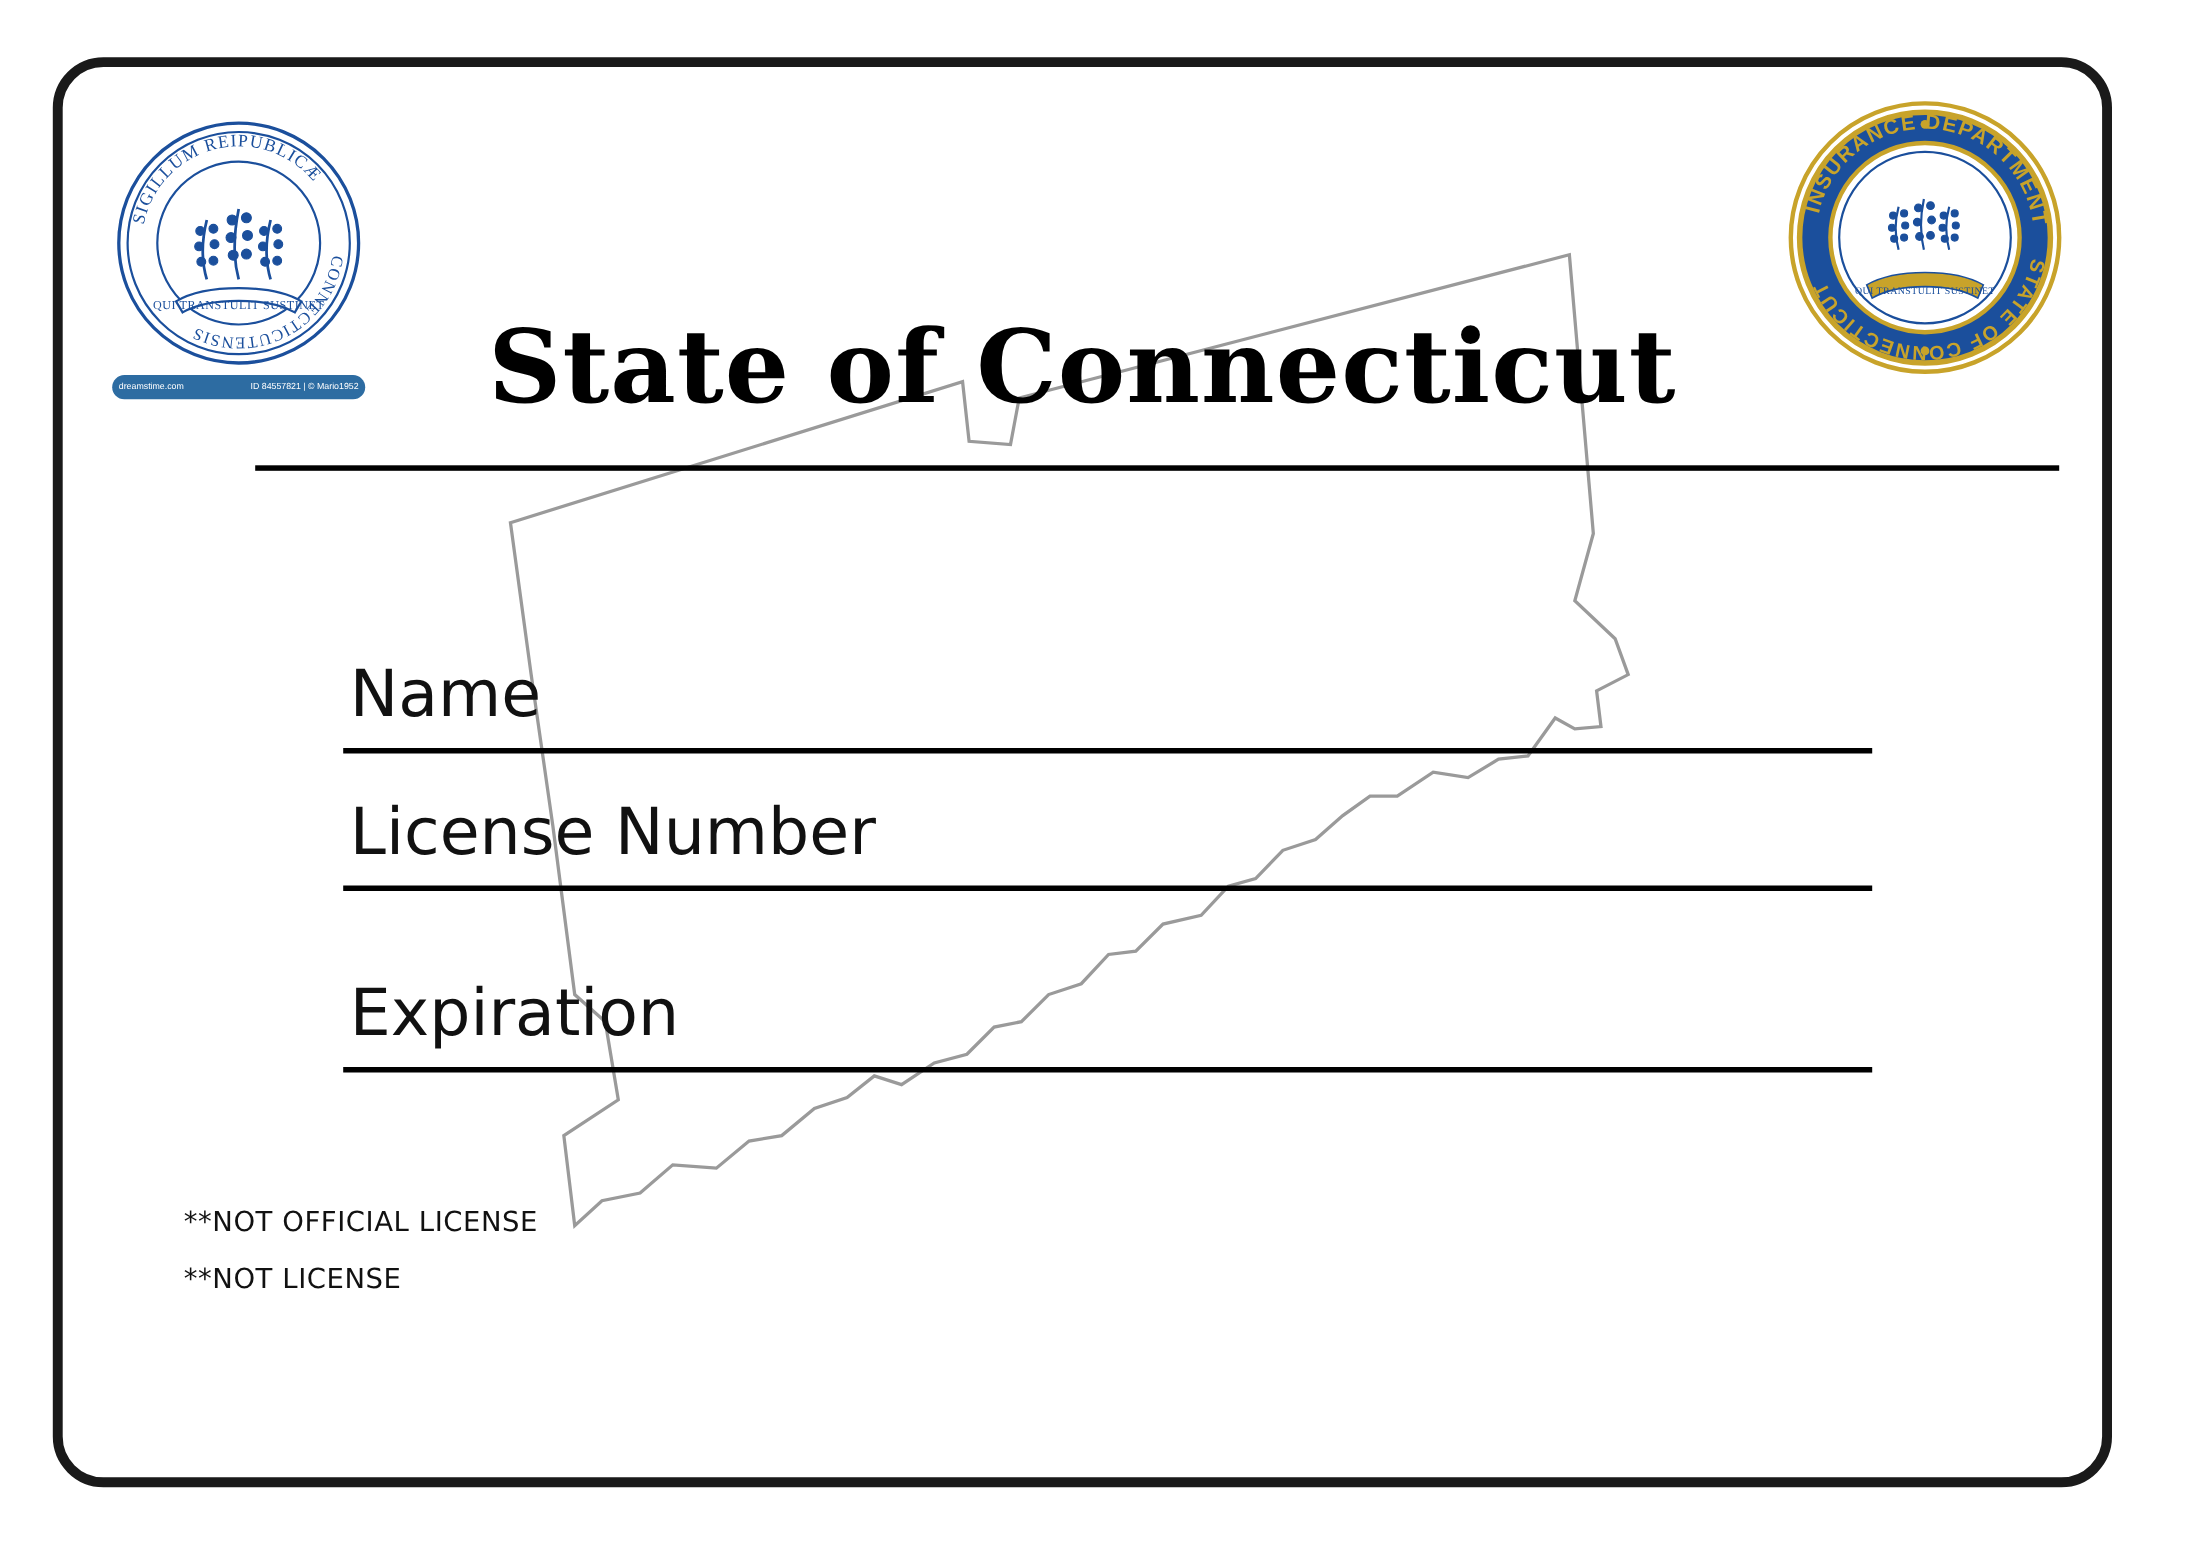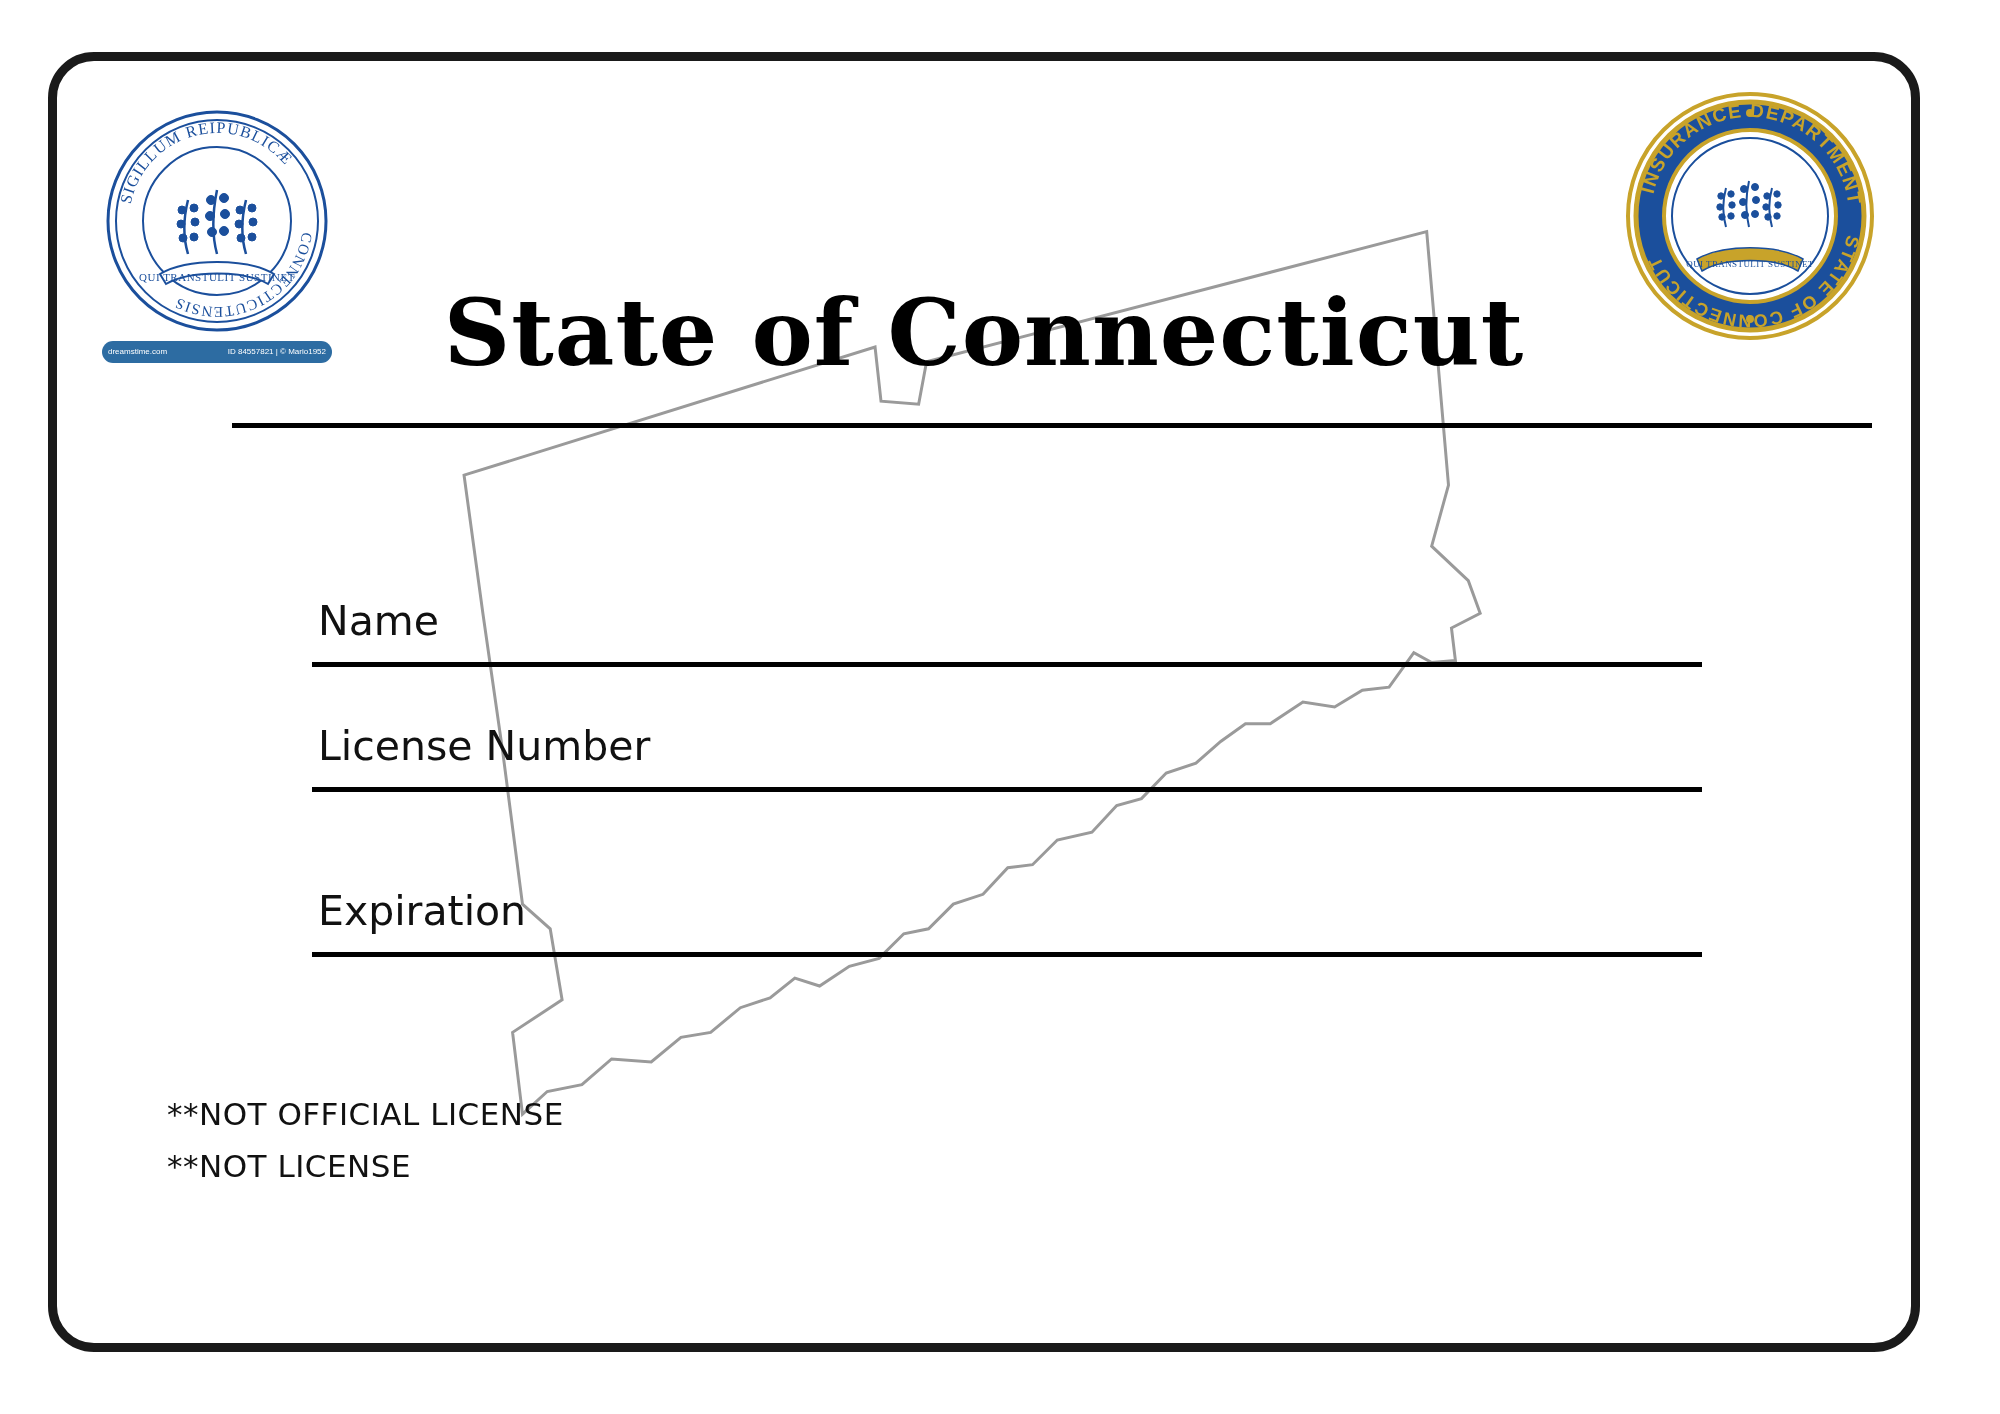--- a/index.html
+++ b/index.html
@@ -96,42 +96,42 @@
   }
 
   
   .field {
     position: absolute;
     left: 255px;
     width: 1390px;
   }
   .field .label {
     font-family: "DejaVu Sans", sans-serif;
-    font-size: 41px;
+    font-size: 59px;
     color: #111;
     letter-spacing: 0px;
     line-height: 1;
     padding-left: 6px;
   }
   .field .rule {
     margin-top: 20px;
     height: 5px;
     background: #000;
     width: 1390px;
   }
   .field-name { top: 540px; }
   .field-license { top: 665px; }
   .field-expiration { top: 830px; }
 
   
   .disclaimer {
     position: absolute;
     left: 110px;
     font-family: "DejaVu Sans", sans-serif;
-    font-size: 31px;
+    font-size: 25px;
     letter-spacing: 0.5px;
     color: #111;
   }
   .disclaimer-1 { top: 1035px; }
   .disclaimer-2 { top: 1087px; }
 </style>
 </head>
 <body>
 
 <div class="card">

